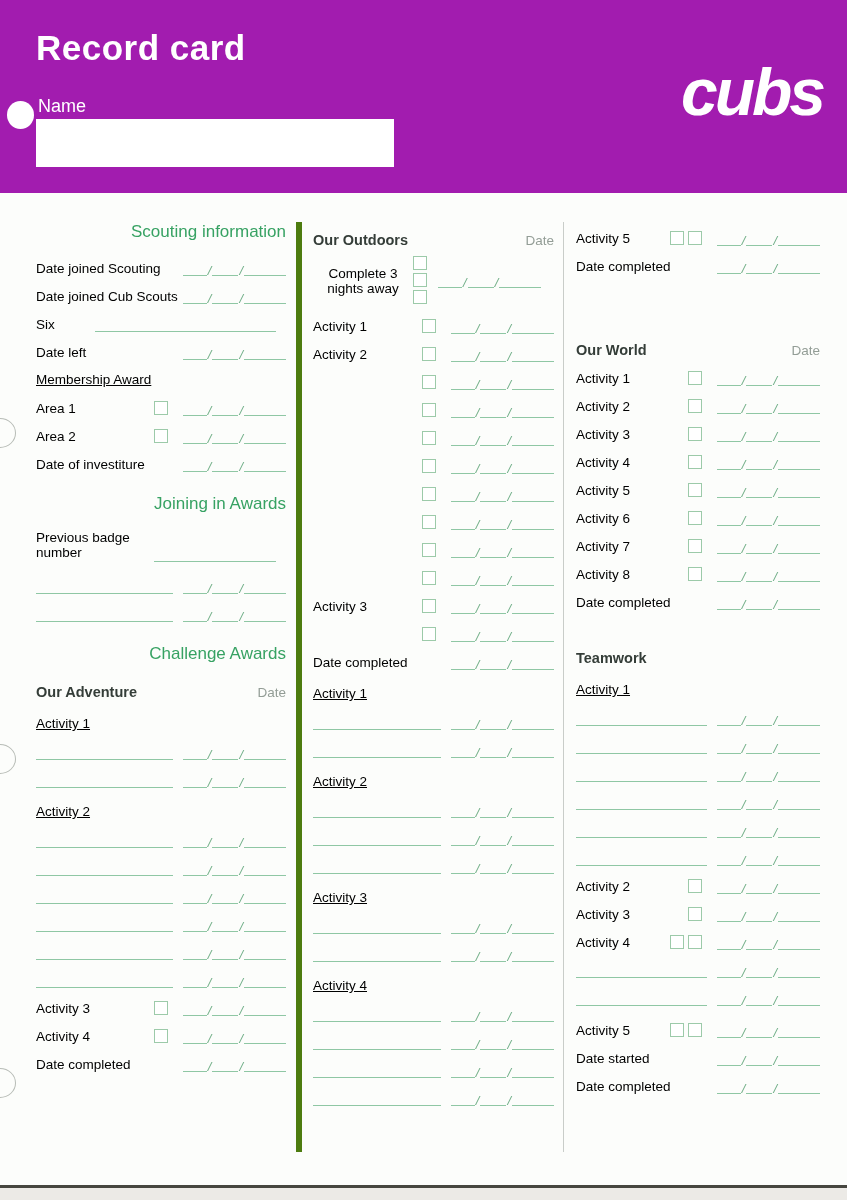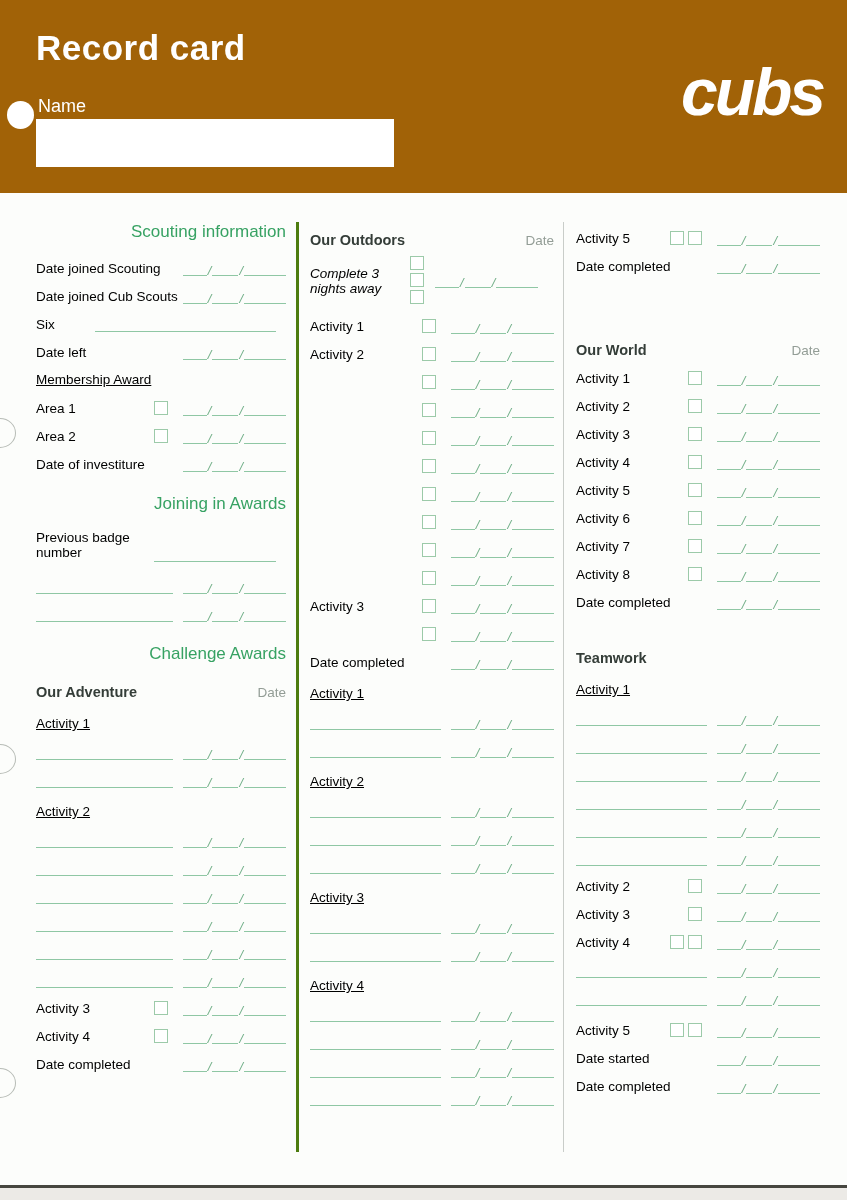--- a/index.html
+++ b/index.html
@@ -8,21 +8,21 @@
     background:#f1f0ec;
     font-family:"Liberation Sans", sans-serif;
   }
   .card{
     position:absolute;left:0;top:0;width:847px;height:1186px;
     background:#fcfdfb;
   }
   
   .hdr{
     position:absolute;left:0;top:0;width:847px;height:193px;
-    background:#a16207;
+    background:#a21caf;
   }
   .hdr-title{
     position:absolute;left:36px;top:28px;
     font-size:35px;font-weight:bold;color:#ffffff;letter-spacing:.5px;
   }
   .hdr-logo{
     position:absolute;right:24px;top:14px;
     font-size:66px;font-weight:bold;font-style:italic;color:#ffffff;
     letter-spacing:-3px;
     margin-top:40px;
@@ -42,21 +42,21 @@
   .hole-arc{
     position:absolute;left:-16px;width:30px;height:28px;border-radius:50%;
     border:1.5px solid #b7bcb6;background:transparent;
   }
   
   .cols{
     position:absolute;left:0;top:222px;width:847px;display:flex;
   }
   .col{box-sizing:border-box;}
   .col1{width:296px;padding-left:36px;padding-right:10px;}
-  .col2{width:267px;padding-left:11px;padding-right:9px;border-left:3px solid #4d7c0f;}
+  .col2{width:267px;padding-left:11px;padding-right:9px;border-left:6px solid #4d7c0f;text-align:center;}
   .col3{width:284px;padding-left:12px;padding-right:27px;border-left:1px solid #c9cdc9;}
   .col2,.col3{min-height:930px;}
   
   .gh{font-size:17px;color:#37a263;height:24px;margin-bottom:6px;text-align:right;}
   .bh{height:30px;display:flex;justify-content:space-between;align-items:flex-end;
       font-size:14.5px;font-weight:bold;color:#343d38;padding-bottom:4px;box-sizing:border-box;}
   .bh .datehead{font-weight:normal;color:#939d96;font-size:13.5px;}
   .row{display:flex;align-items:flex-end;height:28px;box-sizing:border-box;padding-bottom:4px;}
   .lo{height:32px;display:flex;align-items:flex-end;padding-bottom:5px;box-sizing:border-box;text-decoration:underline;}
   .lbl{font-size:13.5px;color:#000000;line-height:15px;}
@@ -66,21 +66,21 @@
   .seg{border-bottom:1.3px solid #8fc7a4;height:13px;display:inline-block;}
   .s1{width:24px;}.s2{width:26px;}.s3{width:42px;}
   .sl{color:#6fae87;font-size:13px;line-height:11px;margin:0 1px;font-style:italic;}
   .cb{width:12px;height:12px;border:1.4px solid #9ccaa9;background:#fff;display:inline-block;
       margin-right:4px;margin-bottom:1px;}
   .checks{display:flex;margin-right:11px;}
   .rowwrap{display:flex;height:46px;box-sizing:border-box;padding-bottom:4px;align-items:center;}
   .rowwrap .lbl{width:118px;}
   .rowwrap .wline{margin-top:18px;}
   .rowstack{display:flex;height:58px;box-sizing:border-box;align-items:center;}
-  .rowstack .lbl{flex:1;max-width:100px;font-style:italic;}
+  .rowstack .lbl{flex:1;max-width:100px;}
   .stack{display:flex;flex-direction:column;margin-right:11px;}
   .stack .cb{margin-bottom:3px;margin-right:0;}
   
   .bottom-line{
     position:absolute;left:0;top:1185px;width:847px;height:2.5px;background:#46463f;
   }
   .below{position:absolute;left:0;top:1188px;width:847px;height:12px;background:#eceae6;}
 </style>
 </head>
 <body>

